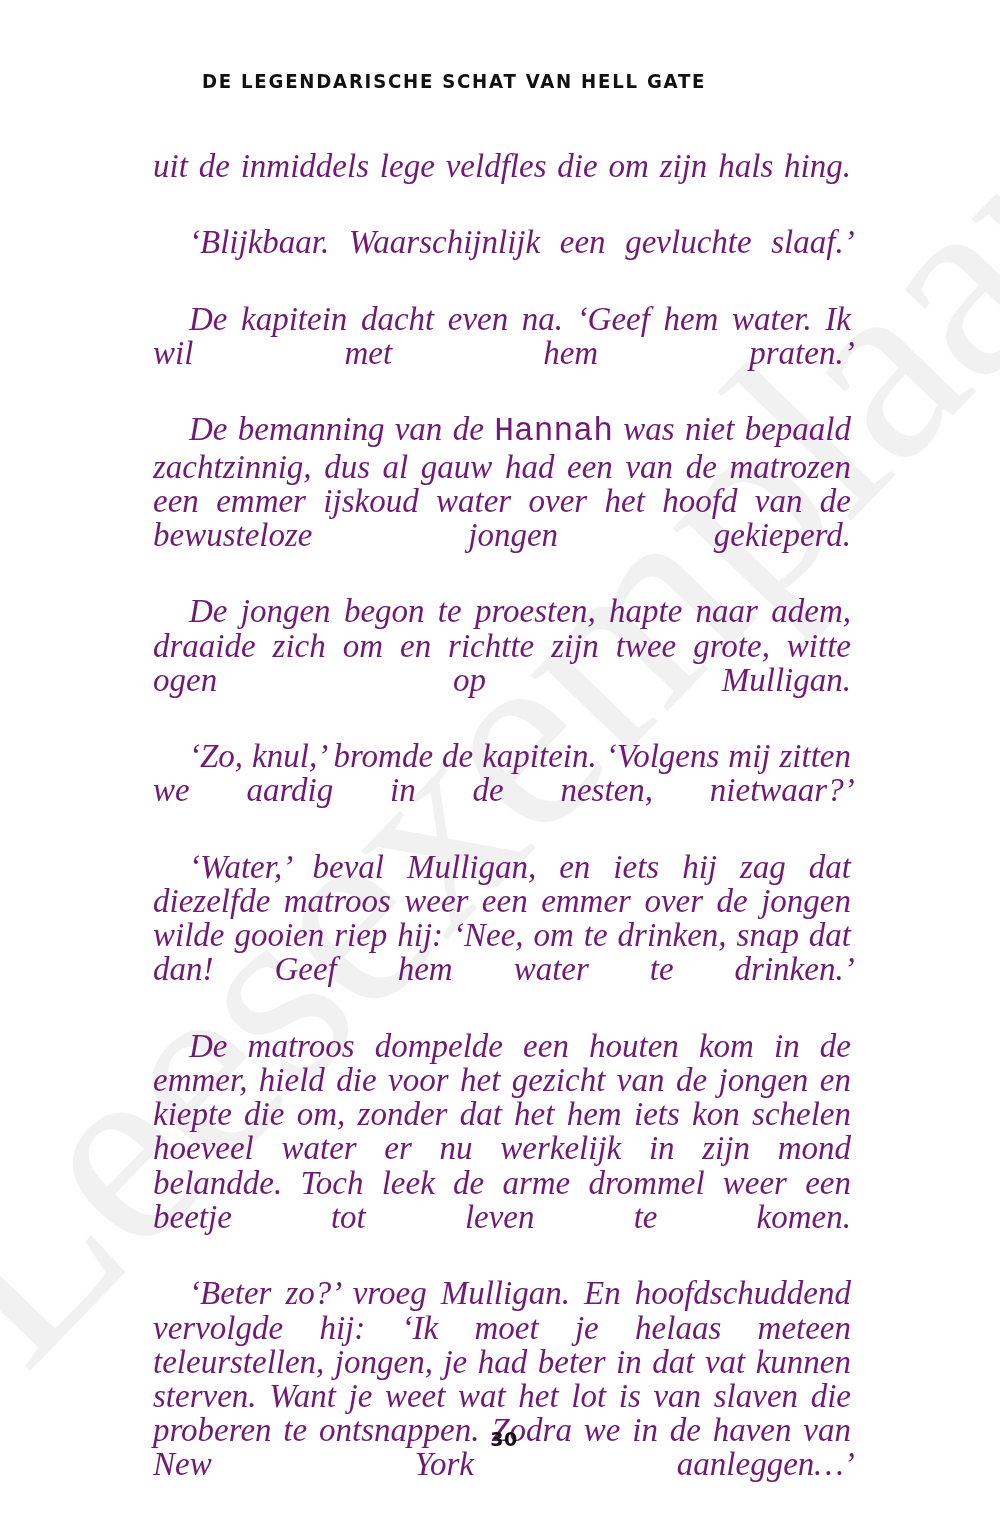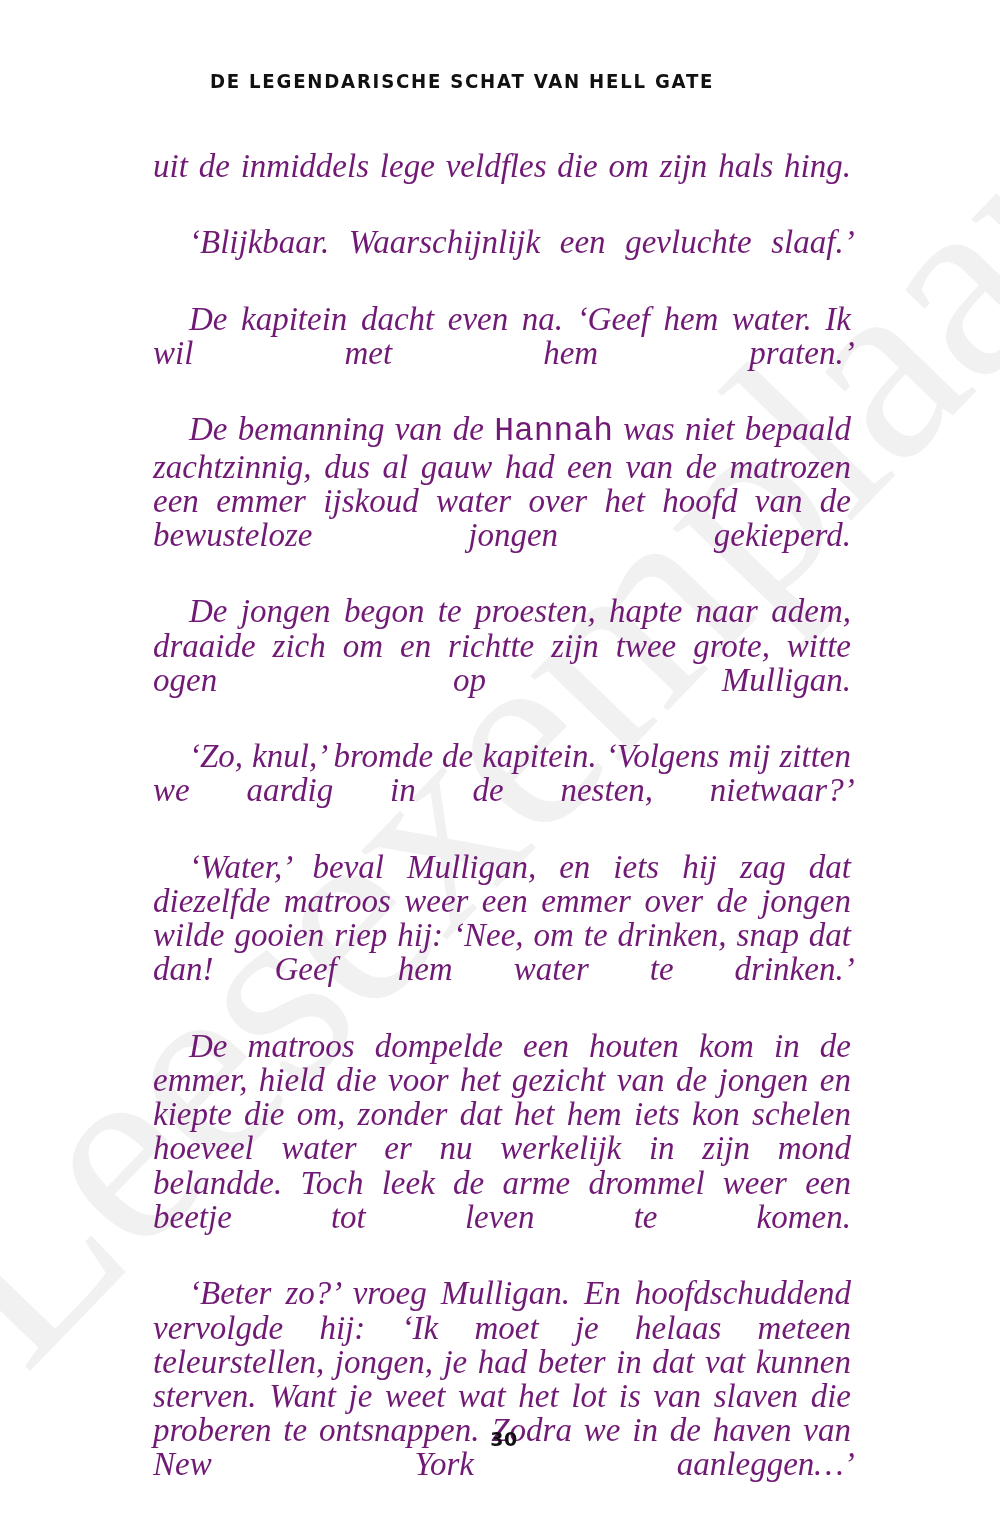--- a/index.html
+++ b/index.html
@@ -41,21 +41,21 @@
     font-size: 268px;
     line-height: 1;
     letter-spacing: -4px;
     color: #f1f1f1;
     user-select: none;
   }
 
   
   .running-header {
     position: absolute;
-    left: 16px;
+    left: 8px;
     top: 70px;
     width: 892px;
     text-align: center;
     z-index: 2;
   }
 
   .running-header-title {
     display: inline-block;
     font-family: "DejaVu Sans", "Liberation Sans", sans-serif;
     font-weight: 700;

